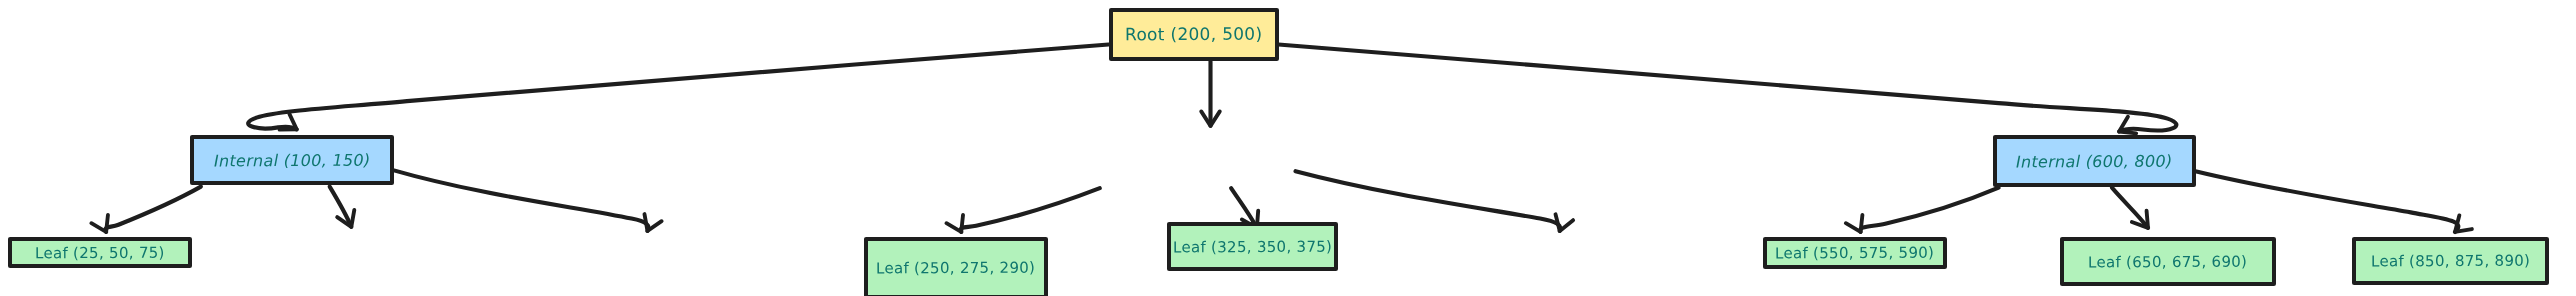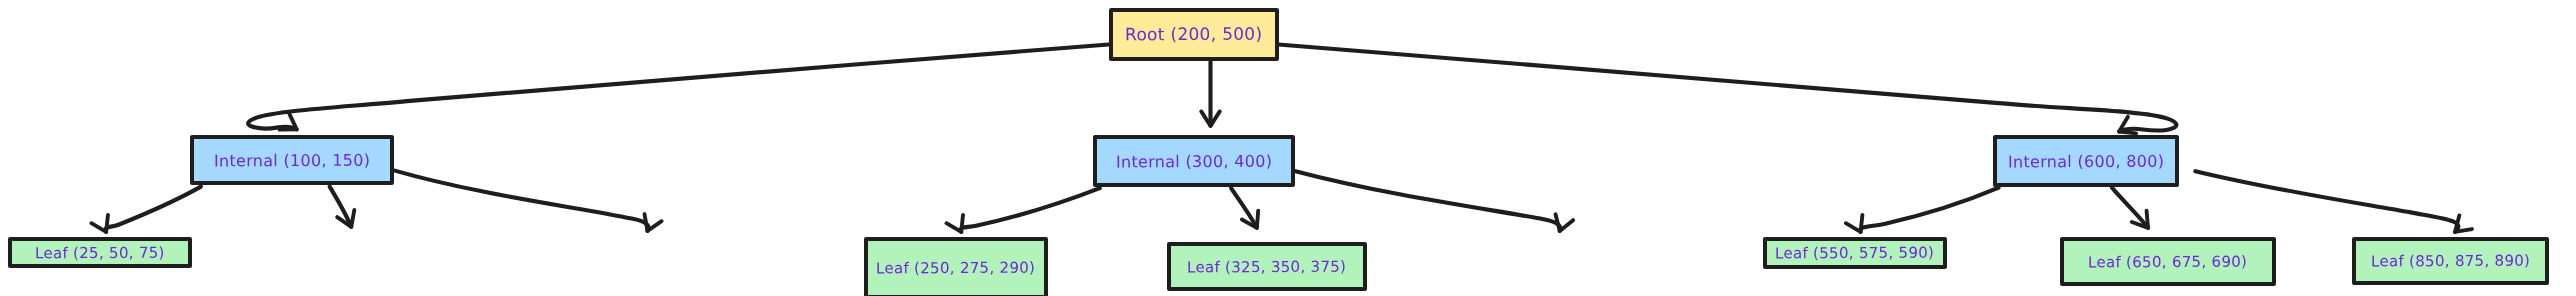--- a/index.html
+++ b/index.html
@@ -31,26 +31,26 @@
   }
   .node {
     position: absolute;
     box-sizing: border-box;
     border: 4.1px solid #1e1e1e;
     border-radius: 2.1px;
     display: flex;
     align-items: center;
     justify-content: center;
     z-index: 2;
-    color: #6d28d9;
+    color: #0f766e;
     white-space: nowrap;
     letter-spacing: 0.3px;
   }
   .node.root   { background: #ffec99; font-size: 17px; }
-  .node.internal { background: #a5d8ff; font-size: 16px; }
+  .node.internal { background: #a5d8ff; font-size: 16px; font-style: italic; }
   .node.leaf   { background: #b2f2bb; font-size: 15px; }
   .node span { transform: rotate(-0.3deg); }
 </style>
 </head>
 <body>
 
 <div class="canvas">
 
   <svg class="edges" viewBox="0 0 5096 576" xmlns="http://www.w3.org/2000/svg">
     <defs>
@@ -78,34 +78,31 @@
     <path class="edge" d="M 4262 332 C 4420 370 4580 394 4680 412 C 4744 424 4790 428 4766 450" marker-end="url(#arrowhead)"></path>
   </svg>
 
   <div class="node root" style="left:1109px; top:7.7px; width:170px; height:53px">
     <span>Root (200, 500)</span>
   </div>
 
   <div class="node internal" style="left:190px; top:135px; width:204px; height:50px">
     <span>Internal (100, 150)</span>
   </div>
-  <div class="node internal" style="left:1093px; top:135px; width:202px; height:52px">
-    <span>Internal (300, 400)</span>
-  </div>
-  <div class="node internal" style="left:1993px; top:135px; width:186px; height:52px">
+  <div class="node internal" style="left:1993px; top:135px; width:203px; height:52px">
     <span>Internal (600, 800)</span>
   </div>
 
   <div class="node leaf" style="left:8.2px; top:237px; width:184px; height:31px">
     <span>Leaf (25, 50, 75)</span>
   </div>
   <div class="node leaf" style="left:864px; top:237px; width:184px; height:62px">
     <span>Leaf (250, 275, 290)</span>
   </div>
-  <div class="node leaf" style="left:1167px; top:242px; width:200px; height:49px">
+  <div class="node leaf" style="left:1167px; top:222px; width:171px; height:49px">
     <span>Leaf (325, 350, 375)</span>
   </div>
   <div class="node leaf" style="left:1763px; top:237px; width:184px; height:32px">
     <span>Leaf (550, 575, 590)</span>
   </div>
   <div class="node leaf" style="left:2060px; top:237px; width:216px; height:49px">
     <span>Leaf (650, 675, 690)</span>
   </div>
   <div class="node leaf" style="left:2352px; top:237px; width:197px; height:48px">
     <span>Leaf (850, 875, 890)</span>

